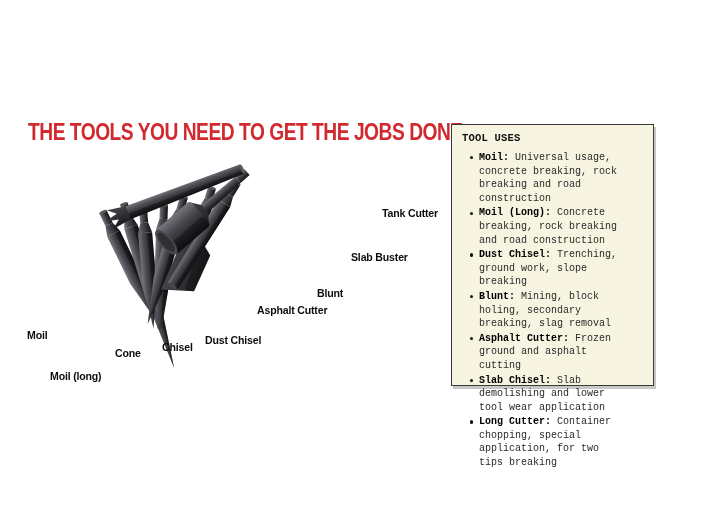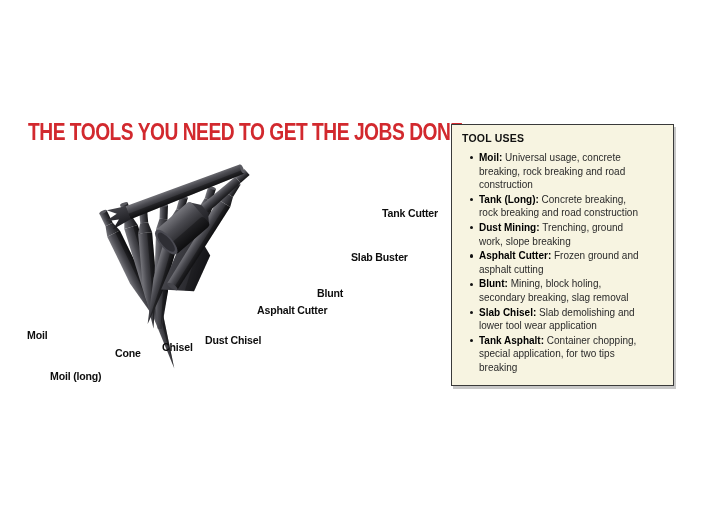--- a/index.html
+++ b/index.html
@@ -26,24 +26,25 @@
   .lbl-moil-long     { left:50px;  top:370px; }
   .lbl-cone          { left:115px; top:347px; }
   .lbl-chisel        { left:162px; top:341px; }
   .lbl-dust-chisel   { left:205px; top:334px; }
   .lbl-asphalt-cutter{ left:257px; top:304px; }
   .lbl-blunt         { left:317px; top:287px; }
   .lbl-slab-buster   { left:351px; top:251px; }
   .lbl-tank-cutter   { left:382px; top:207px; }
   
   .tool-uses-panel {
-    position:absolute; left:451px; top:124px; width:223px; height:262px;
+    position:absolute; left:451px; top:124px; width:203px; height:262px;
     box-sizing:border-box; background:#f7f4e1; border:1px solid #3a3a3a;
     box-shadow:2px 3px 0 rgba(130,130,130,0.45);
     padding:7px 25px 5px 9px;
+    font-family:Liberation Mono, monospace;
   }
   .panel-heading {
     font-size:10.5px; font-weight:bold; color:#101010;
     letter-spacing:0.2px; margin:0 0 5px 1px;
   }
   .tool-uses-list { margin:7px; padding:0; list-style:none; font-size:10px; color:#2a2a2a; }
   .tool-uses-list li {
     position:relative; padding-left:11px; line-height:13.6px; margin-bottom:1px;
   }
   .tool-uses-list li::before {
@@ -156,22 +157,22 @@
   <div class="tool-label lbl-dust-chisel">Dust Chisel</div>
   <div class="tool-label lbl-asphalt-cutter">Asphalt Cutter</div>
   <div class="tool-label lbl-blunt">Blunt</div>
   <div class="tool-label lbl-slab-buster">Slab Buster</div>
   <div class="tool-label lbl-tank-cutter">Tank Cutter</div>
 
   <div class="tool-uses-panel" style="background: rgb(247, 244, 225); border-color: rgb(58, 58, 58);">
     <div class="panel-heading">TOOL USES</div>
     <ul class="tool-uses-list" id="tool-uses-list">
         <li><b>Moil: </b><span>Universal usage, concrete breaking, rock breaking and road construction</span></li>
-        <li><b>Tank (Long): </b><span>Concrete breaking, rock breaking and road construction</span></li>
-        <li><b>Dust Mining: </b><span>Trenching, ground work, slope breaking</span></li>
+        <li><b>Moil (Long): </b><span>Concrete breaking, rock breaking and road construction</span></li>
+        <li><b>Dust Chisel: </b><span>Trenching, ground work, slope breaking</span></li>
+        <li><b>Blunt: </b><span>Mining, block holing, secondary breaking, slag removal</span></li>
         <li><b>Asphalt Cutter: </b><span>Frozen ground and asphalt cutting</span></li>
-        <li><b>Blunt: </b><span>Mining, block holing, secondary breaking, slag removal</span></li>
         <li><b>Slab Chisel: </b><span>Slab demolishing and lower tool wear application</span></li>
-        <li><b>Tank Asphalt: </b><span>Container chopping, special application, for two tips breaking</span></li>
+        <li><b>Long Cutter: </b><span>Container chopping, special application, for two tips breaking</span></li>
       </ul>
   </div>
 
 </div>
 
 </body></html>

